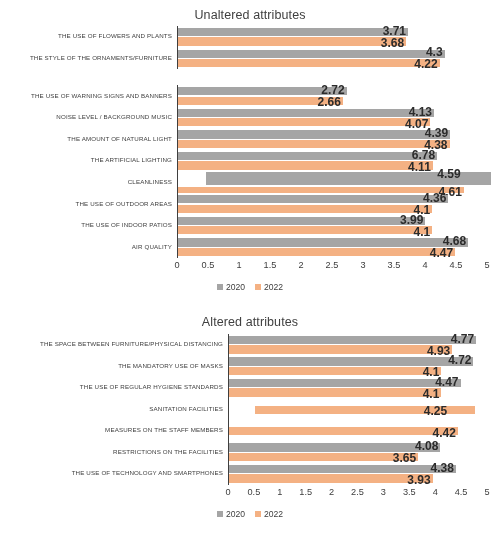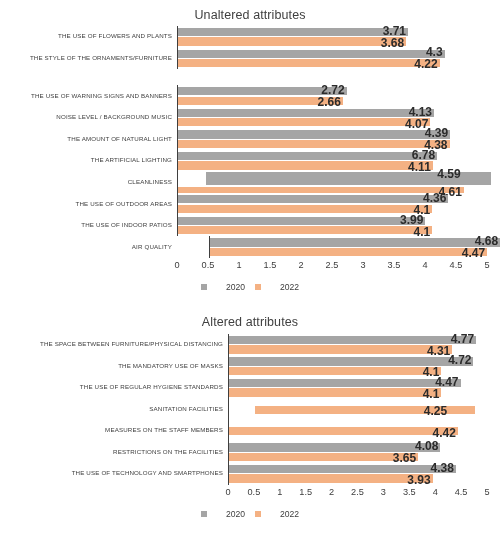--- a/index.html
+++ b/index.html
@@ -114,21 +114,21 @@
   
   .legend {
     display: flex;
     justify-content: center;
     align-items: center;
     gap: 10px;
   }
   .legend-item {
     display: flex;
     align-items: center;
-    gap: 19px;
+    gap: 3px;
     font-size: 8.6px;
     color: #3d3d3d;
   }
   .swatch {
     width: 6px;
     height: 6px;
     display: inline-block;
   }
   .swatch.s2020 { background: #a5a5a5; }
   .swatch.s2022 { background: #f4b183; }
@@ -250,21 +250,21 @@
             <div class="bar-line" style="height: 8.2px;">
               <div class="bar s2020" style="width: 247.38px;"></div>
               <span class="bar-val" style="left: 247.38px; top: -3.2px;">3.99</span>
             </div>
             <div class="bar-line" style="height: 8.2px; margin-top: 1.2px;">
               <div class="bar s2022" style="width: 254.2px;"></div>
               <span class="bar-val" style="left: 254.2px; top: -0.5px;">4.1</span>
             </div>
           </div>
         </div>
-        <div class="cat-row" style="height: 21.6px; gap: 32px;">
+        <div class="cat-row" style="height: 21.6px;">
           <div class="cat-label" style="flex: 0 0 177px; width: 177px;">AIR QUALITY</div>
           <div class="bars-cell" style="width: 310px;">
             <div class="bar-line" style="height: 8.2px;">
               <div class="bar s2020" style="width: 290.16px;"></div>
               <span class="bar-val" style="left: 290.16px; top: -3.2px;">4.68</span>
             </div>
             <div class="bar-line" style="height: 8.2px; margin-top: 1.2px;">
               <div class="bar s2022" style="width: 277.14px;"></div>
               <span class="bar-val" style="left: 277.14px; top: -0.5px;">4.47</span>
             </div>
@@ -303,21 +303,21 @@
       <div class="plot-area">
         <div class="cat-row" style="height: 21.5px;">
           <div class="cat-label" style="flex: 0 0 228px; width: 228px;">THE SPACE BETWEEN FURNITURE/PHYSICAL DISTANCING</div>
           <div class="bars-cell" style="width: 259px;">
             <div class="bar-line" style="height: 8.2px;">
               <div class="bar s2020" style="width: 247.086px;"></div>
               <span class="bar-val" style="left: 247.086px; top: -3.2px;">4.77</span>
             </div>
             <div class="bar-line" style="height: 8.2px; margin-top: 1.2px;">
               <div class="bar s2022" style="width: 223.258px;"></div>
-              <span class="bar-val" style="left: 223.258px; top: -0.5px;">4.31</span>
+              <span class="bar-val" style="left: 223.258px; top: -0.5px;">4.93</span>
             </div>
           </div>
         </div>
         <div class="cat-row" style="height: 21.5px;">
           <div class="cat-label" style="flex: 0 0 228px; width: 228px;">THE MANDATORY USE OF MASKS</div>
           <div class="bars-cell" style="width: 259px;">
             <div class="bar-line" style="height: 8.2px;">
               <div class="bar s2020" style="width: 244.496px;"></div>
               <span class="bar-val" style="left: 244.496px; top: -3.2px;">4.72</span>
             </div>

